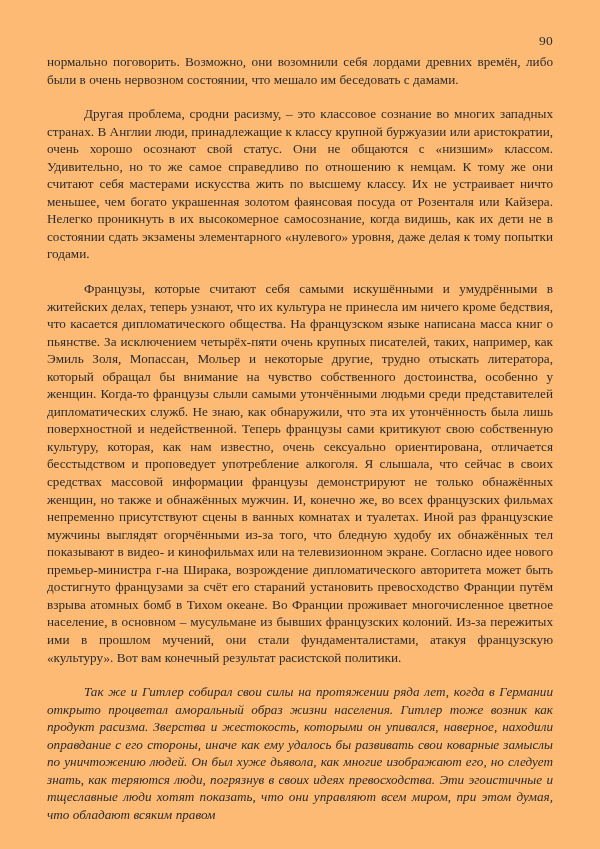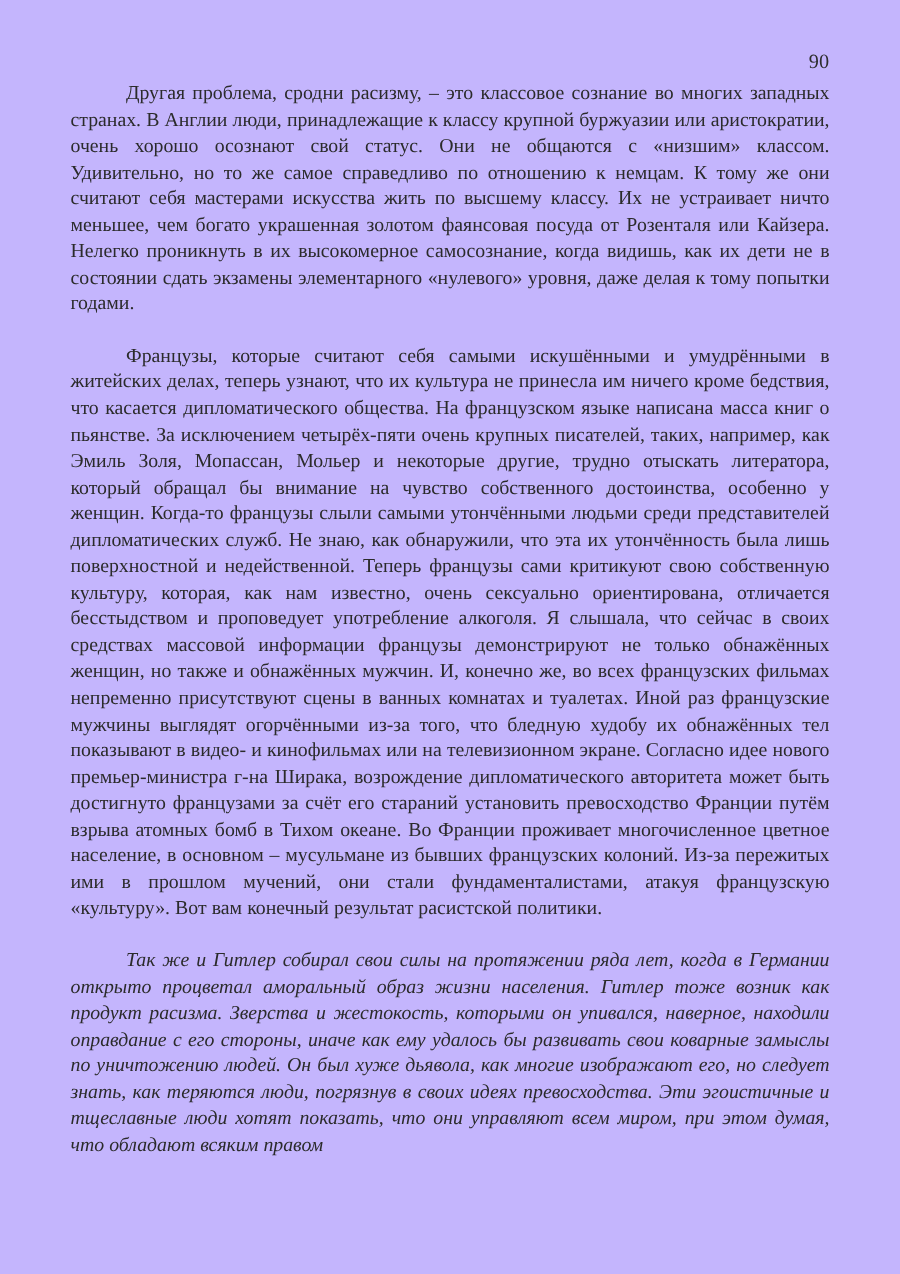--- a/index.html
+++ b/index.html
@@ -8,21 +8,21 @@
     padding: 0;
     background: #ffffff;
   }
   body {
     font-family: "Liberation Serif", "DejaVu Serif", serif;
   }
   .page {
     position: relative;
     width: 600px;
     height: 849px;
-    background: #c4b5fd;
+    background: #fdba74;
     overflow: hidden;
     box-sizing: border-box;
   }
   .page-number {
     position: absolute;
     top: 33px;
     left: 0;
     width: 553px;
     text-align: right;
     font-size: 13.5px;
@@ -56,20 +56,21 @@
 </style>
 </head>
 <body>
 
 <div class="page">
 
   <div class="page-number">90</div>
 
   <div class="text-body">
 
+    <p class="para no-indent">нормально поговорить. Возможно, они возомнили себя лордами древних времён, либо были в очень нервозном состоянии, что мешало им беседовать с дамами.</p>
 
     <p class="para">Другая проблема, сродни расизму, – это классовое сознание во многих западных странах. В Англии люди, принадлежащие к классу крупной буржуазии или аристократии, очень хорошо осознают свой статус. Они не общаются с «низшим» классом. Удивительно, но то же самое справедливо по отношению к немцам. К тому же они считают себя мастерами искусства жить по высшему классу. Их не устраивает ничто меньшее, чем богато украшенная золотом фаянсовая посуда от Розенталя или Кайзера. Нелегко проникнуть в их высокомерное самосознание, когда видишь, как их дети не в состоянии сдать экзамены элементарного «нулевого» уровня, даже делая к тому попытки годами.</p>
 
     <p class="para">Французы, которые считают себя самыми искушёнными и умудрёнными в житейских делах, теперь узнают, что их культура не принесла им ничего кроме бедствия, что касается дипломатического общества. На французском языке написана масса книг о пьянстве. За исключением четырёх-пяти очень крупных писателей, таких, например, как Эмиль Золя, Мопассан, Мольер и некоторые другие, трудно отыскать литератора, который обращал бы внимание на чувство собственного достоинства, особенно у женщин. Когда-то французы слыли самыми утончёнными людьми среди представителей дипломатических служб. Не знаю, как обнаружили, что эта их утончённость была лишь поверхностной и недейственной. Теперь французы сами критикуют свою собственную культуру, которая, как нам известно, очень сексуально ориентирована, отличается бесстыдством и проповедует употребление алкоголя. Я слышала, что сейчас в своих средствах массовой информации французы демонстрируют не только обнажённых женщин, но также и обнажённых мужчин. И, конечно же, во всех французских фильмах непременно присутствуют сцены в ванных комнатах и туалетах. Иной раз французские мужчины выглядят огорчёнными из-за того, что бледную худобу их обнажённых тел показывают в видео- и кинофильмах или на телевизионном экране. Согласно идее нового премьер-министра г-на Ширака, возрождение дипломатического авторитета может быть достигнуто французами за счёт его стараний установить превосходство Франции путём взрыва атомных бомб в Тихом океане. Во Франции проживает многочисленное цветное население, в основном – мусульмане из бывших французских колоний. Из-за пережитых ими в прошлом мучений, они стали фундаменталистами, атакуя французскую «культуру». Вот вам конечный результат расистской политики.</p>
 
     <p class="para">Так же и Гитлер собирал свои силы на протяжении ряда лет, когда в Германии открыто процветал аморальный образ жизни населения. Гитлер тоже возник как продукт расизма. Зверства и жестокость, которыми он упивался, наверное, находили оправдание с его стороны, иначе как ему удалось бы развивать свои коварные замыслы по уничтожению людей. Он был хуже дьявола, как многие изображают его, но следует знать, как теряются люди, погрязнув в своих идеях превосходства. Эти эгоистичные и тщеславные люди хотят показать, что они управляют всем миром, при этом думая, что обладают всяким правом</p>
 
   </div>
 
 </div>

